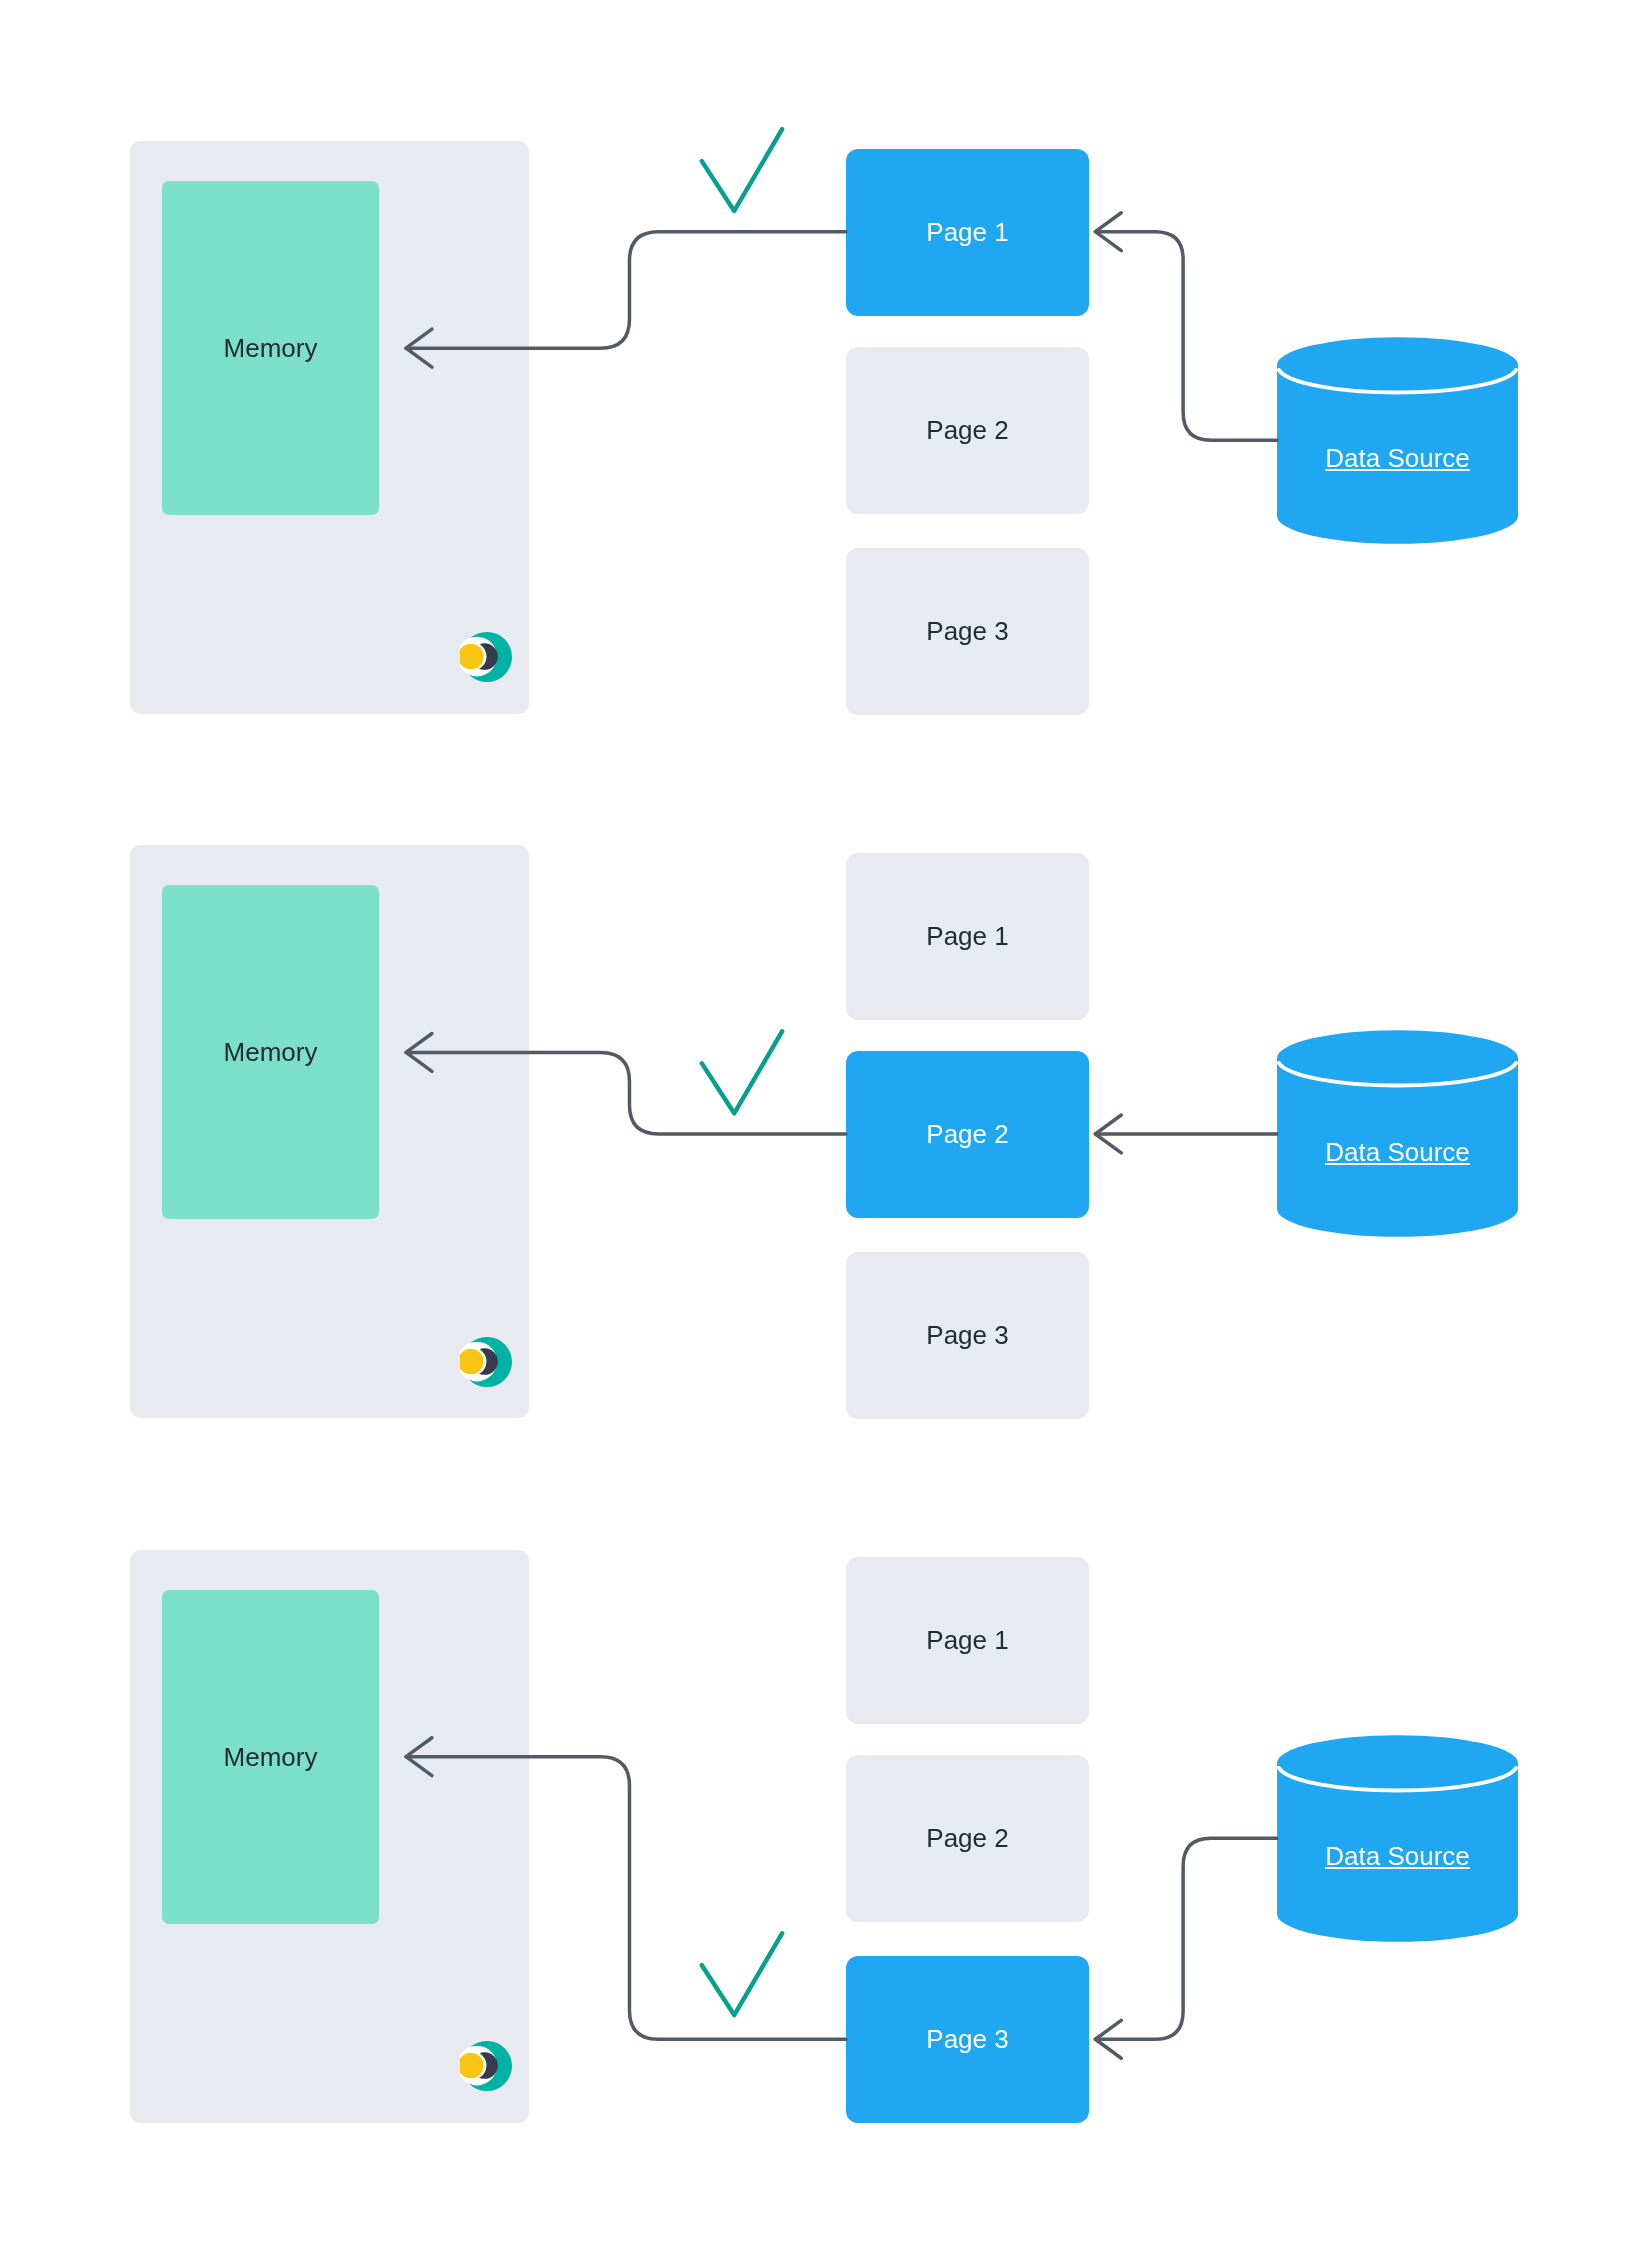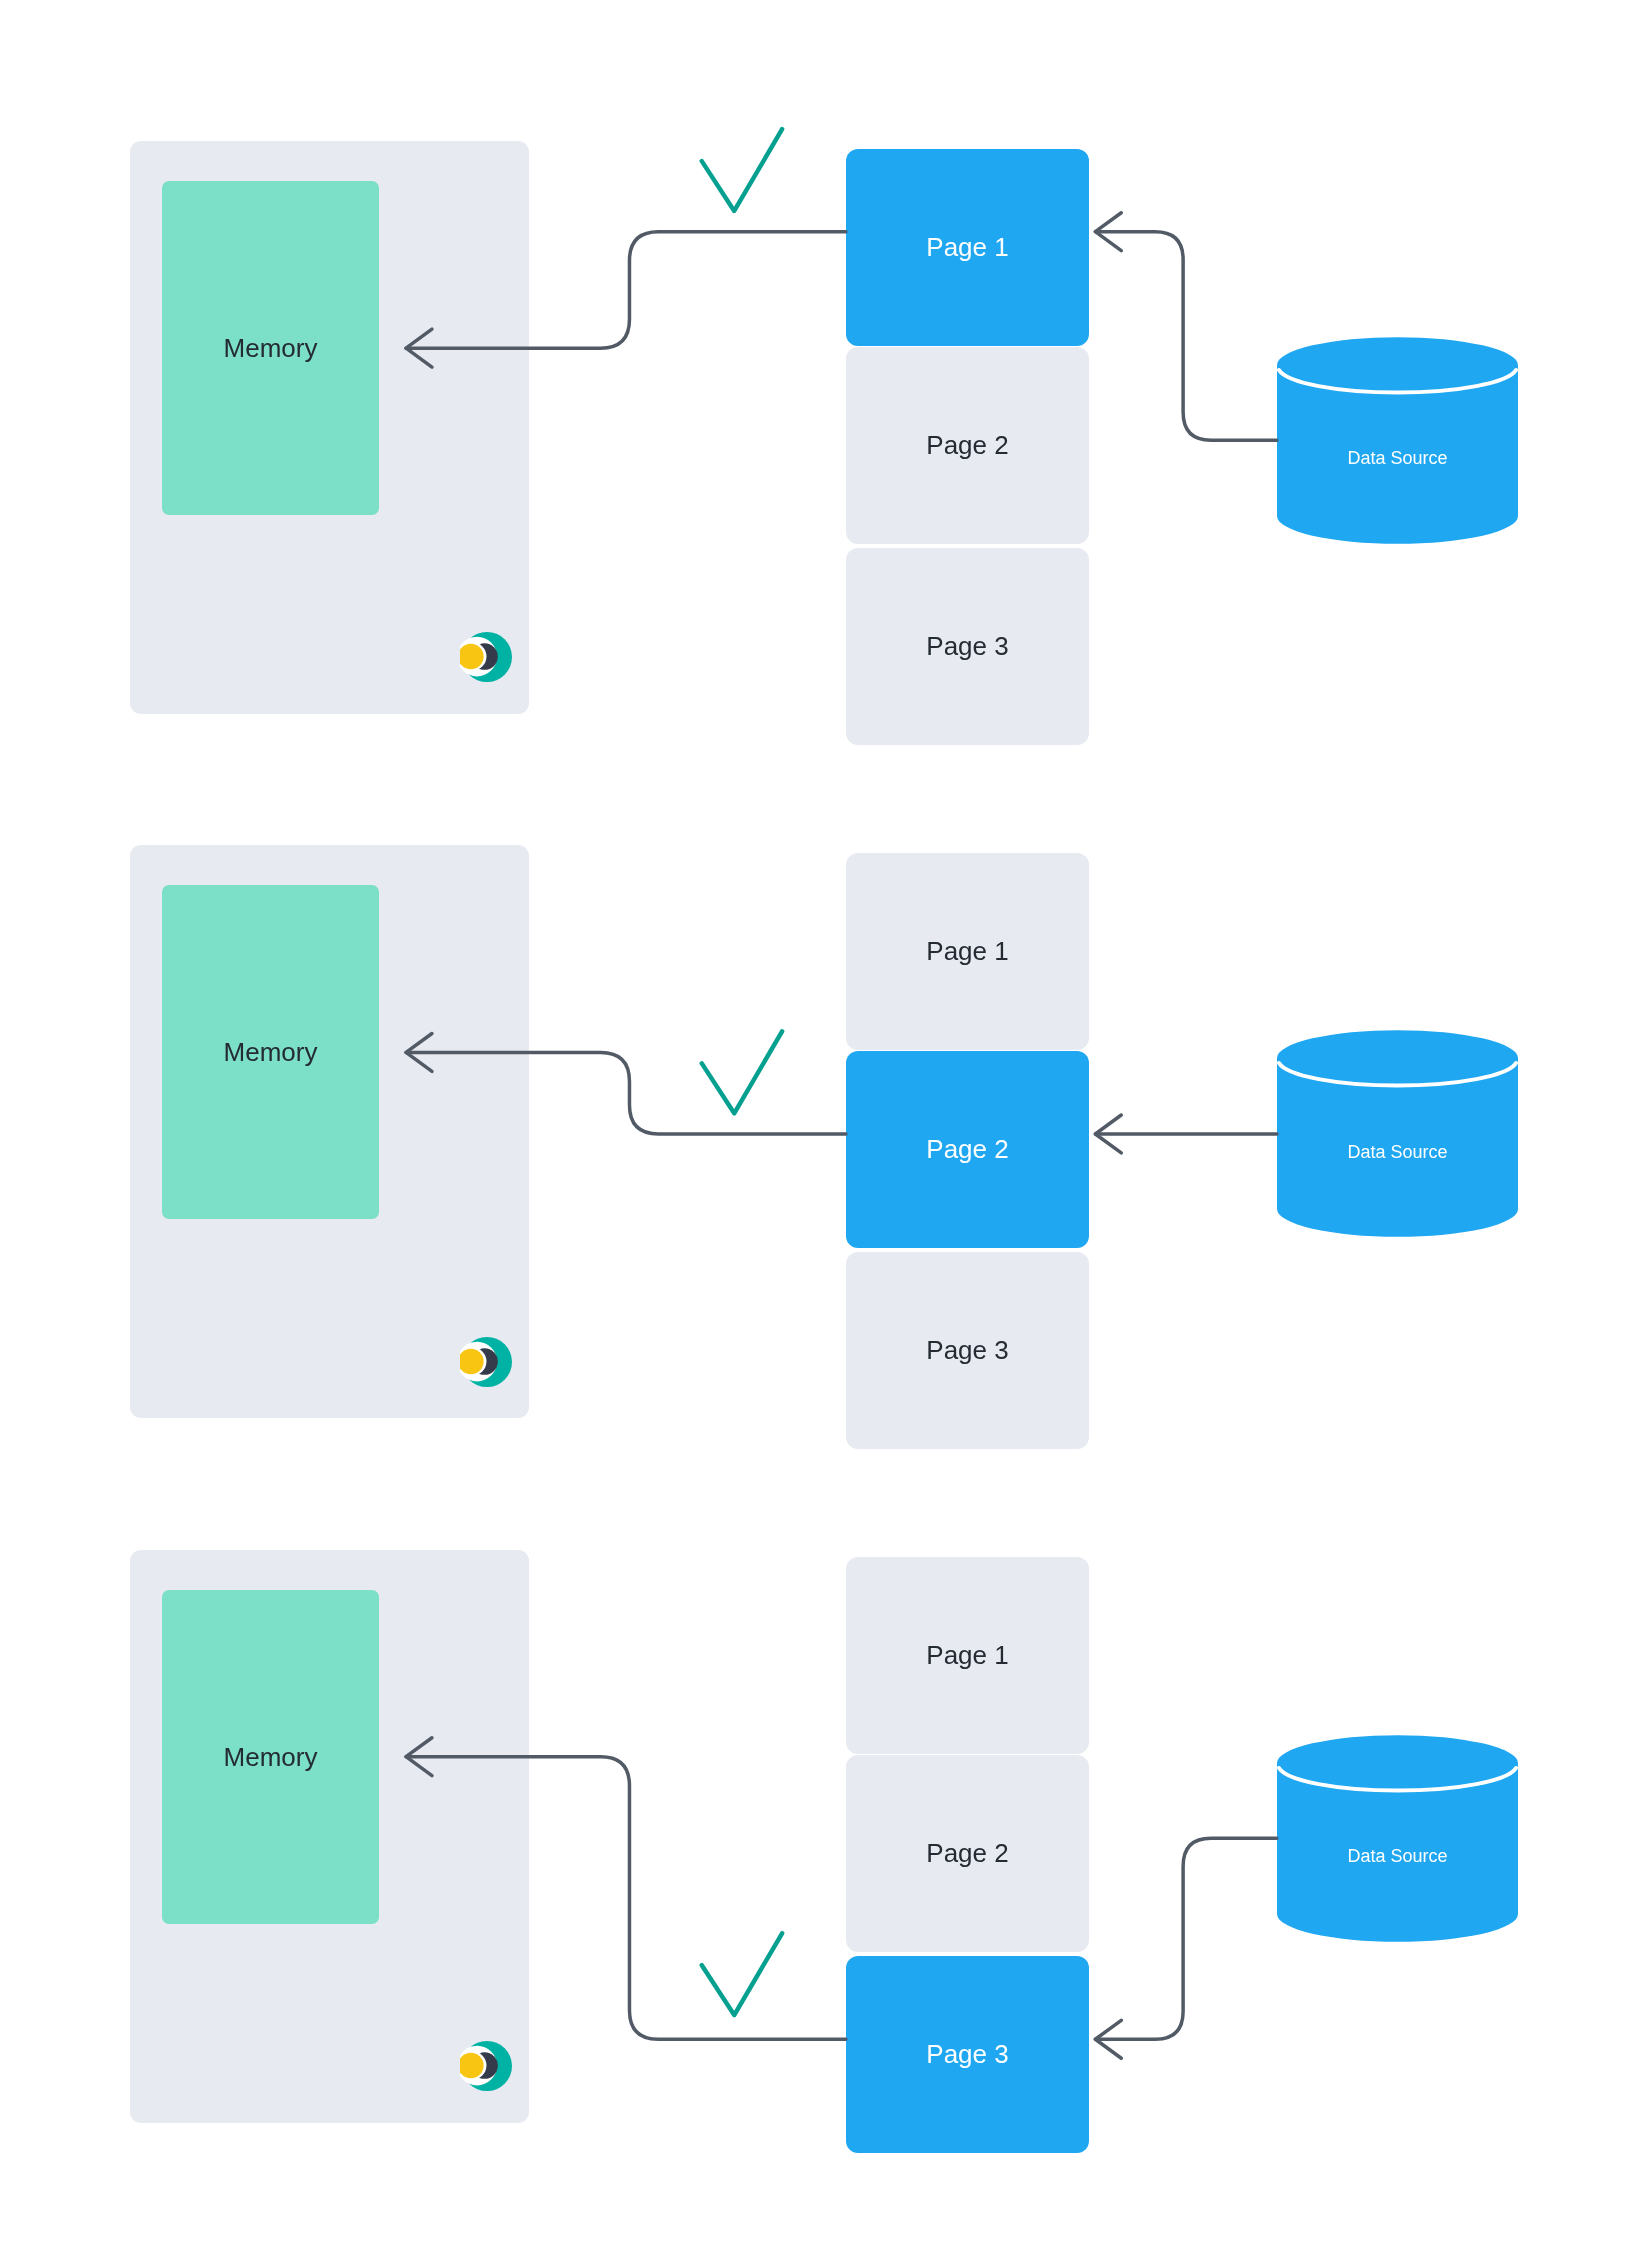--- a/index.html
+++ b/index.html
@@ -18,21 +18,21 @@
   .panel.s1{top:141px}.panel.s2{top:845px}.panel.s3{top:1550px}
   .memory{
     position:absolute;left:162px;width:217px;height:334px;
     background:var(--c-memory,#7CE0C8);
     border-radius:7px;
     display:flex;align-items:center;justify-content:center;
     font-size:26px;color:var(--c-text_dark,#242B33);
   }
   .memory.s1{top:181px}.memory.s2{top:885px}.memory.s3{top:1590px}
   .page{
-    position:absolute;left:846px;width:243px;height:197px;
+    position:absolute;left:846px;width:243px;height:167px;
     background:var(--c-page_inactive,#E7EAF1);
     border-radius:12px;
     display:flex;align-items:center;justify-content:center;
     font-size:26px;color:var(--c-text_dark,#242B33);
   }
   .page.active{
     background:var(--c-page_active,#1FA7F1);
     color:var(--c-text_light,#ffffff);
   }
   
@@ -43,22 +43,23 @@
   .p3a{top:1557px}.p3b{top:1755px}.p3c{top:1956px}
 
   .cylinder{position:absolute;left:1277px;width:241px;height:207px}
   .cyl1{top:337px}.cyl2{top:1030px}.cyl3{top:1735px}
   .cyl-body{fill:var(--c-cylinder,#1FA7F1)}
   .cyl-lid-line{fill:none;stroke:#ffffff;stroke-width:8;stroke-linecap:round}
 
   .ds-label{
     position:absolute;left:1277px;width:241px;height:33px;top:0;
     display:flex;align-items:center;justify-content:center;
-    font-size:18px;color:var(--c-text_light,#ffffff);
+    font-size:26px;color:var(--c-text_light,#ffffff);
     z-index:3;
+    text-decoration:underline;
   }
   .dsl1{top:442px}.dsl2{top:1136px}.dsl3{top:1840px}
 
   .logo{position:absolute;width:52px;height:52px;left:460px;z-index:2}
   .logo.s1{top:631px}.logo.s2{top:1336px}.logo.s3{top:2040px}
 
   .overlay{
     position:absolute;left:0;top:0;width:1644px;height:2250px;
     z-index:2;pointer-events:none;
   }

